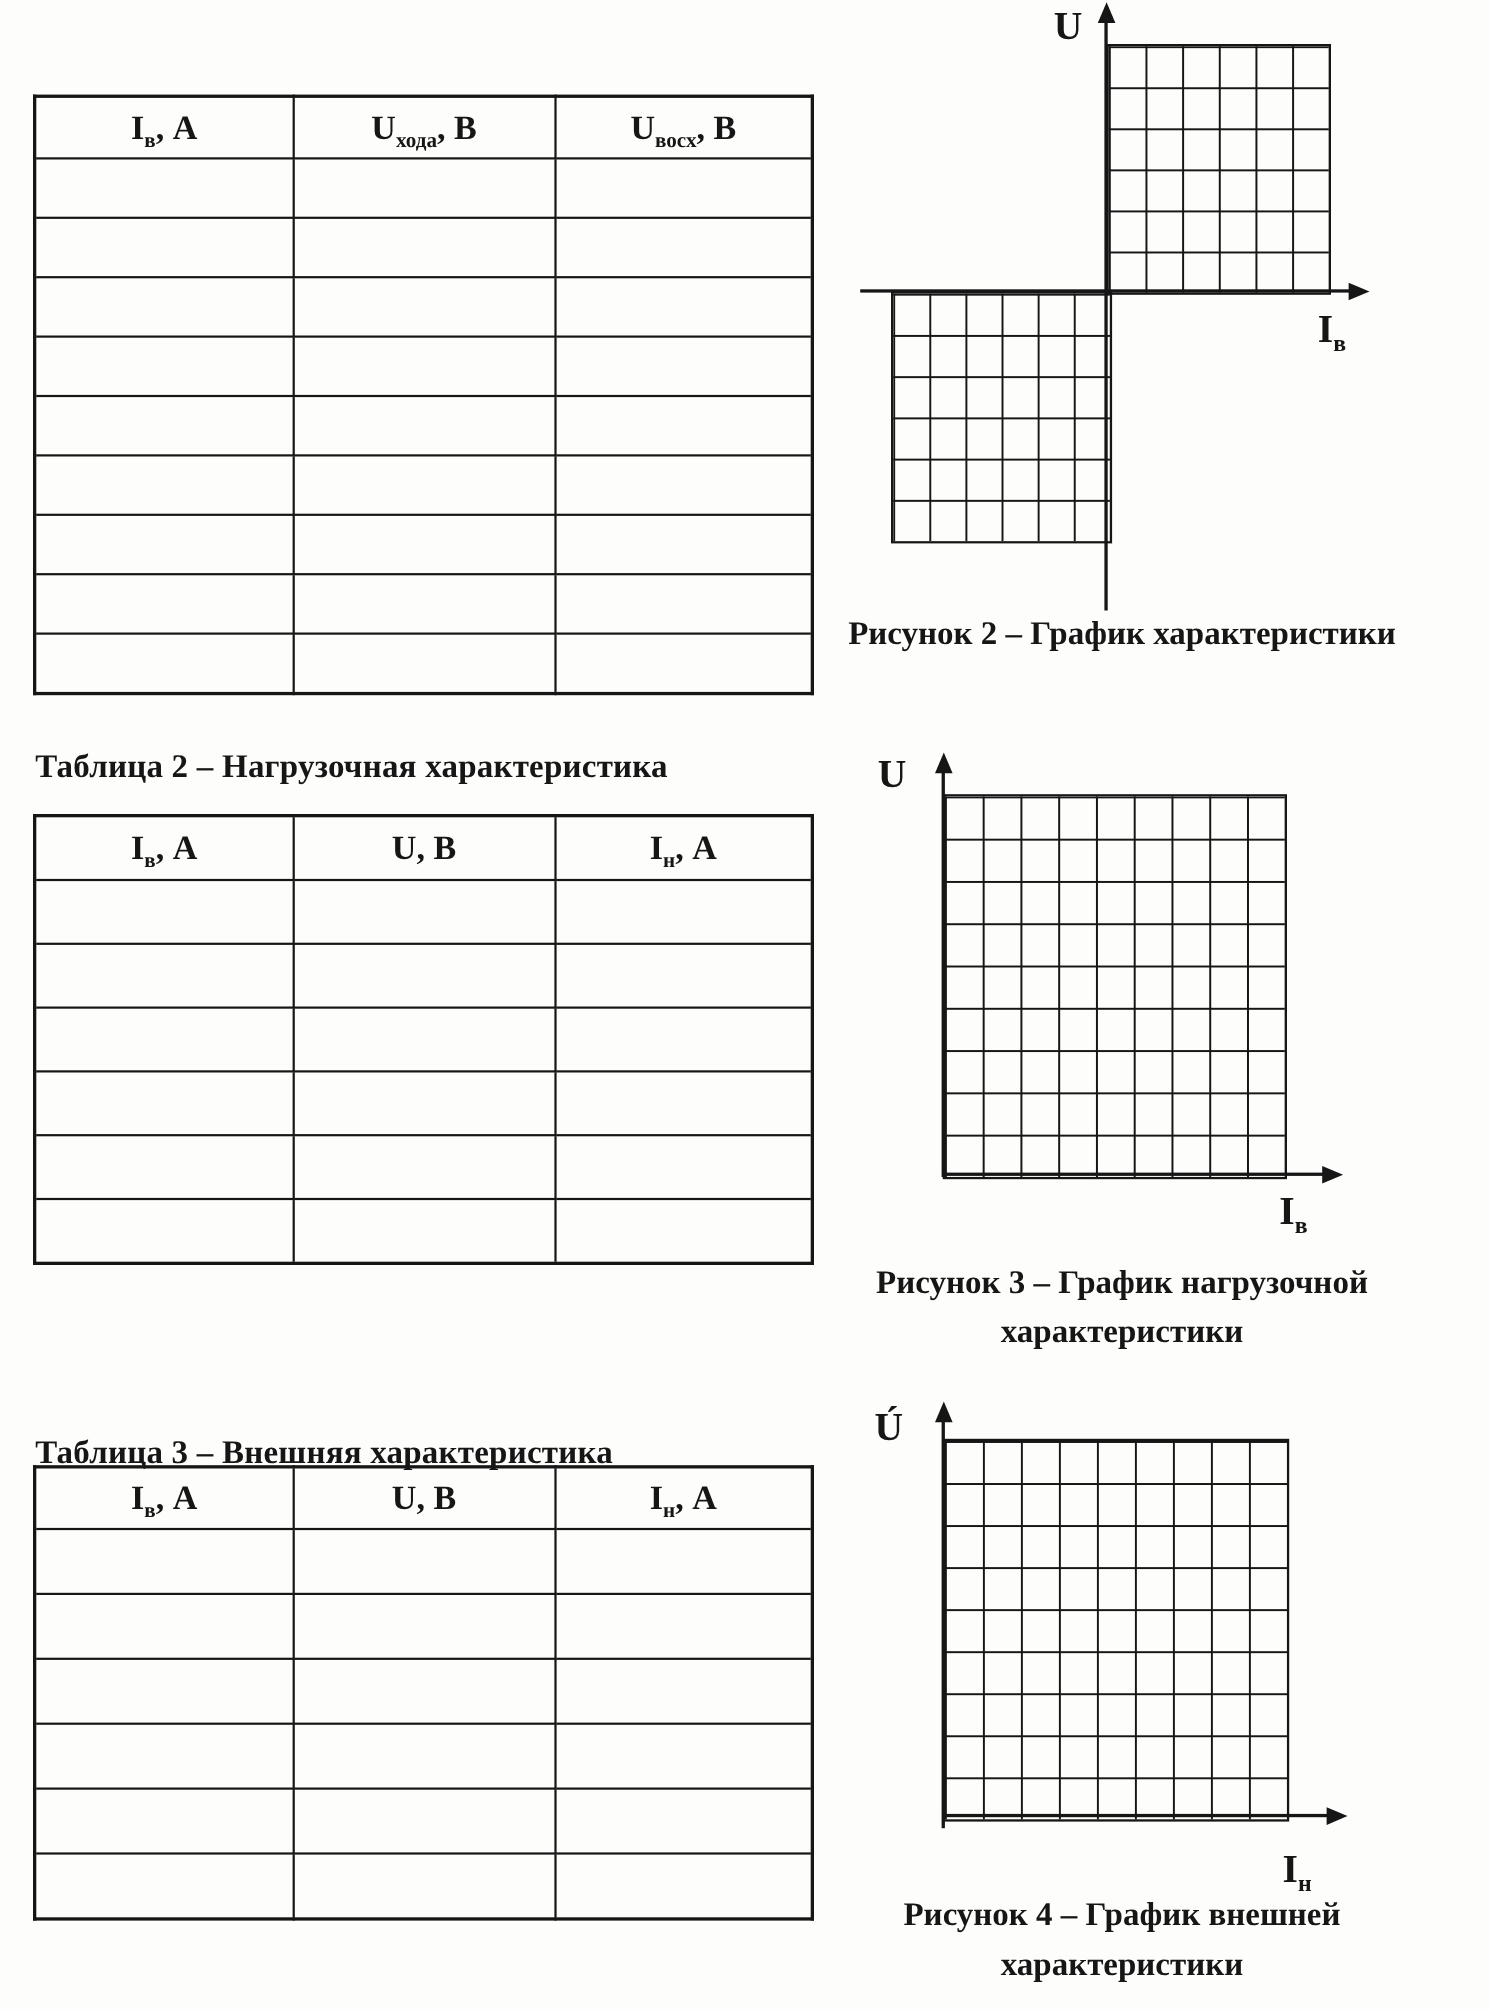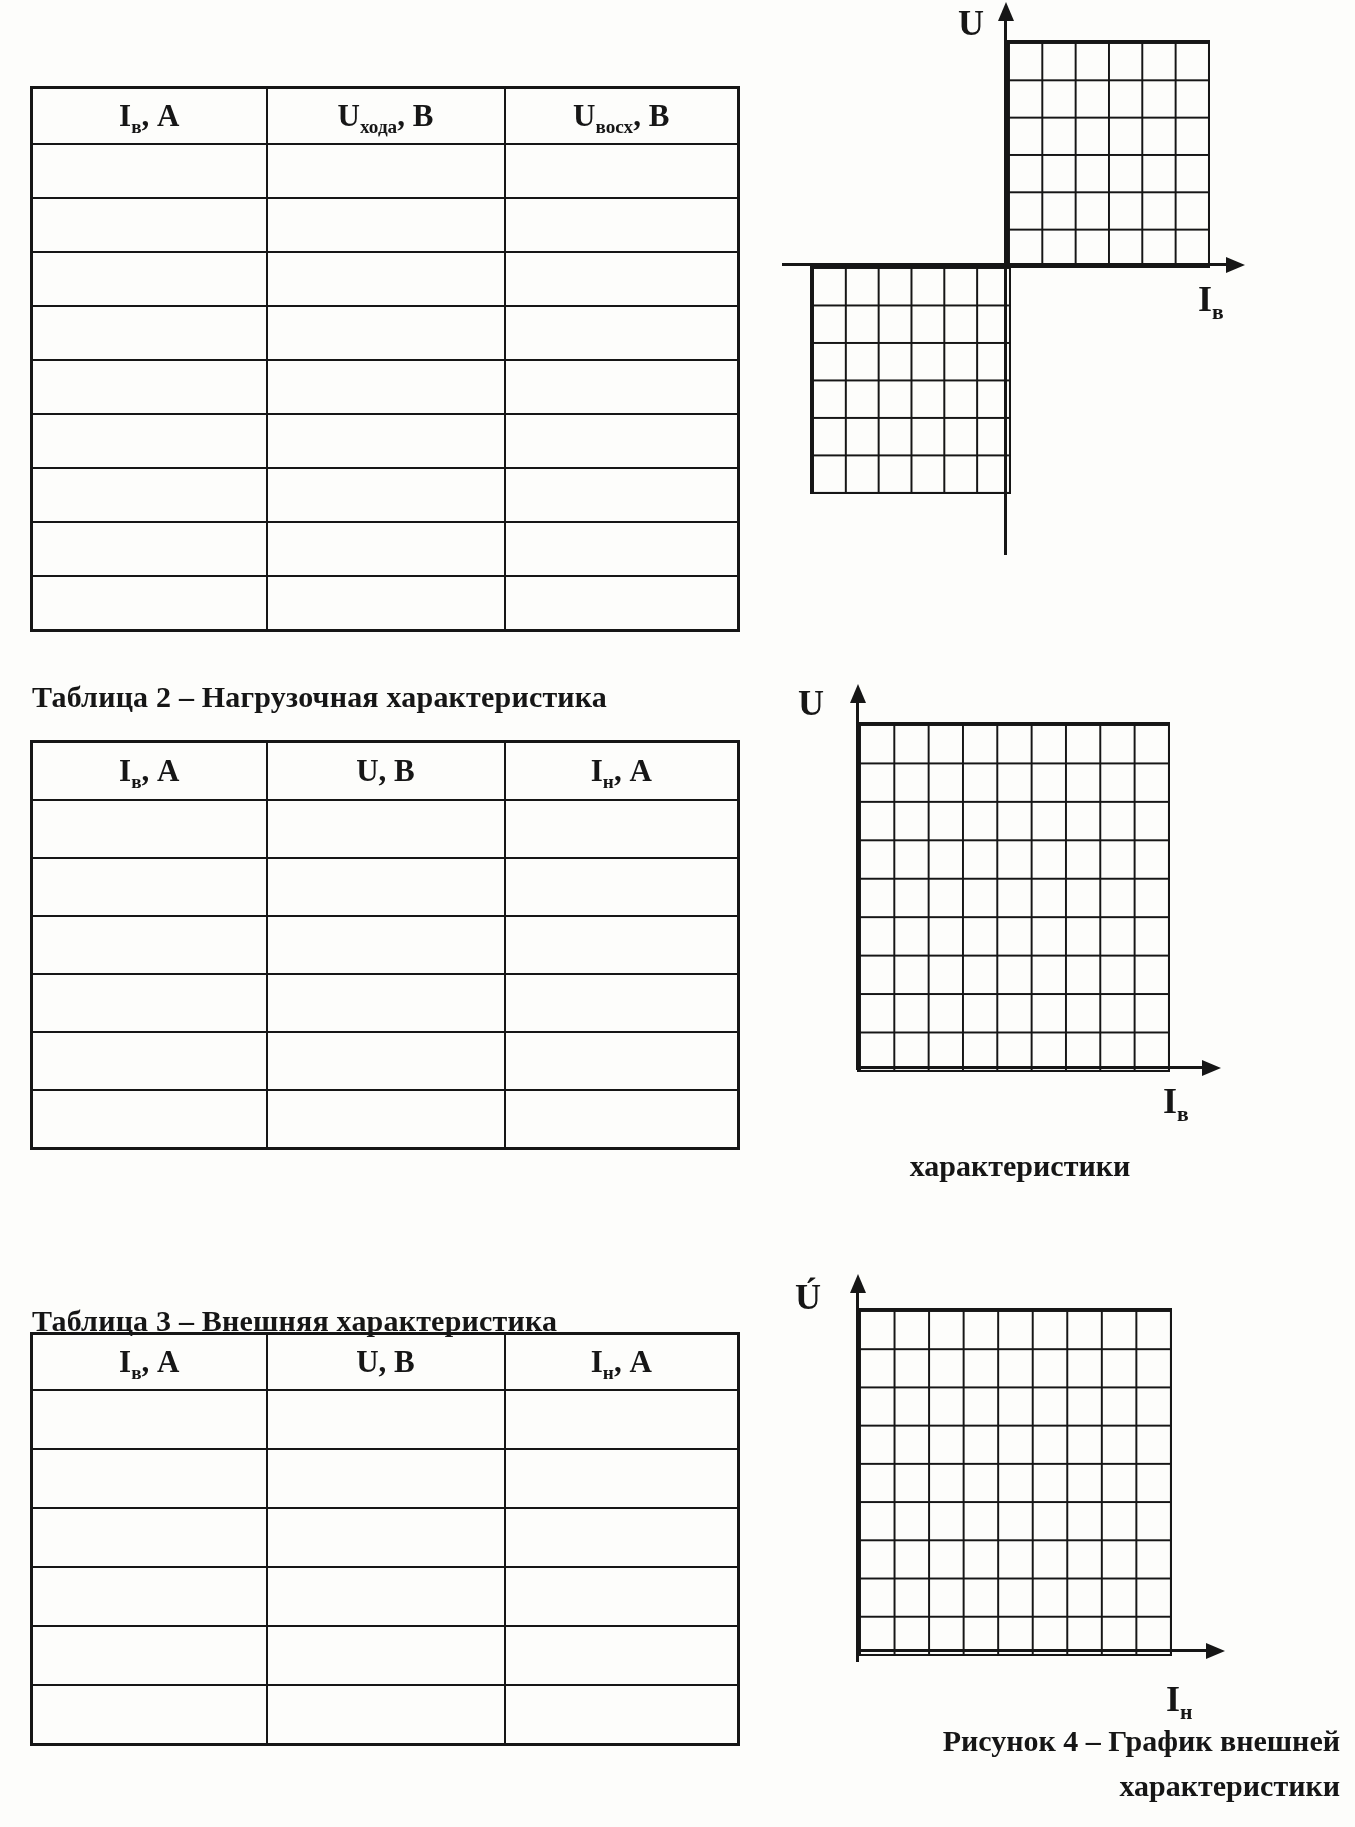--- a/index.html
+++ b/index.html
@@ -252,49 +252,51 @@
     <div class="arrow-up" style="left:997.5px;top:2px;"></div>
 
     <div class="grid cells-6" style="left:1006px;top:40px;width:200px;height:224px;"></div>
     <div class="grid cells-6" style="left:810px;top:265px;width:197px;height:225px;"></div>
 
     <div class="axis-h" style="left:782px;top:263px;width:448px;"></div>
     <div class="arrow-right" style="left:1226px;top:256.5px;"></div>
     <div class="axis-label" style="left:1198px;top:278px;"><span>I</span><sub class="hsub">в</sub></div>
 
     <div class="fig-caption" style="left:700px;top:553px;width:640px;">
+      <div>Рисунок 2 – График характеристики</div>
     </div>
   </div>
 
   <div>
     <div class="axis-label" style="left:798px;top:682px;">U</div>
     <div class="axis-v" style="left:856px;top:696px;height:374px;"></div>
     <div class="arrow-up" style="left:849.5px;top:684px;"></div>
 
     <div class="grid cells-9" style="left:857px;top:722px;width:309px;height:346px;"></div>
 
     <div class="axis-h" style="left:857px;top:1066px;width:349px;"></div>
     <div class="arrow-right" style="left:1202px;top:1059.5px;"></div>
     <div class="axis-label" style="left:1163px;top:1080px;"><span>I</span><sub class="hsub">в</sub></div>
 
     <div class="fig-caption" style="left:700px;top:1143px;width:640px;">
+      <div>Рисунок 3 – График нагрузочной</div>
       <div>характеристики</div>
     </div>
   </div>
 
   <div>
     <div class="axis-label" style="left:795px;top:1276px;">Ú</div>
     <div class="axis-v" style="left:856px;top:1286px;height:376px;"></div>
     <div class="arrow-up" style="left:849.5px;top:1274px;"></div>
 
     <div class="grid cells-9" style="left:857px;top:1308px;width:311px;height:344px;"></div>
 
     <div class="axis-h" style="left:857px;top:1649px;width:353px;"></div>
     <div class="arrow-right" style="left:1206px;top:1642.5px;"></div>
     <div class="axis-label" style="left:1166px;top:1678px;"><span>I</span><sub class="hsub">н</sub></div>
 
-    <div class="fig-caption" style="left:700px;top:1718px;width:640px;text-align:right;">
+    <div class="fig-caption" style="left:700px;top:1718px;width:640px;">
       <div>Рисунок 4 – График внешней</div>
       <div>характеристики</div>
     </div>
   </div>
 
 </div>
 
 </body></html>

